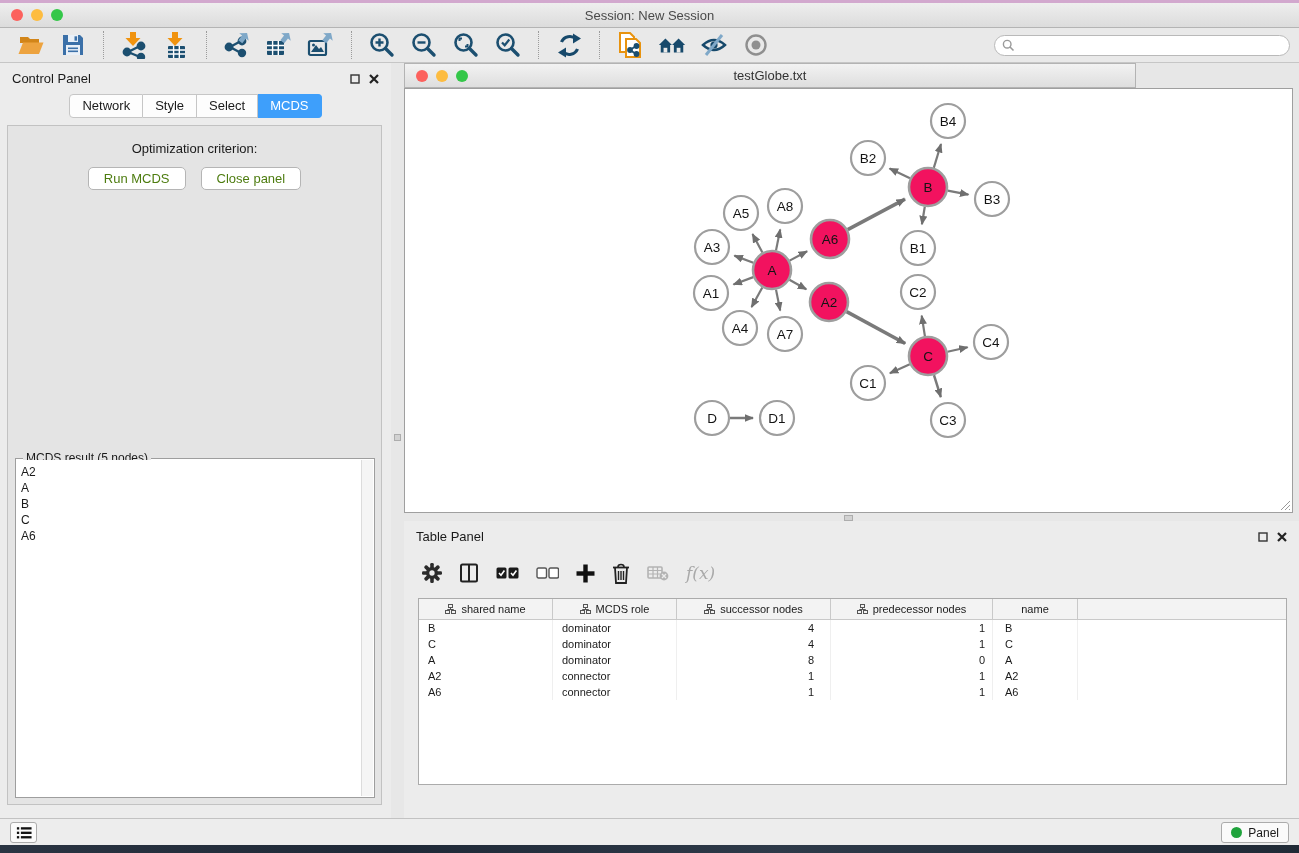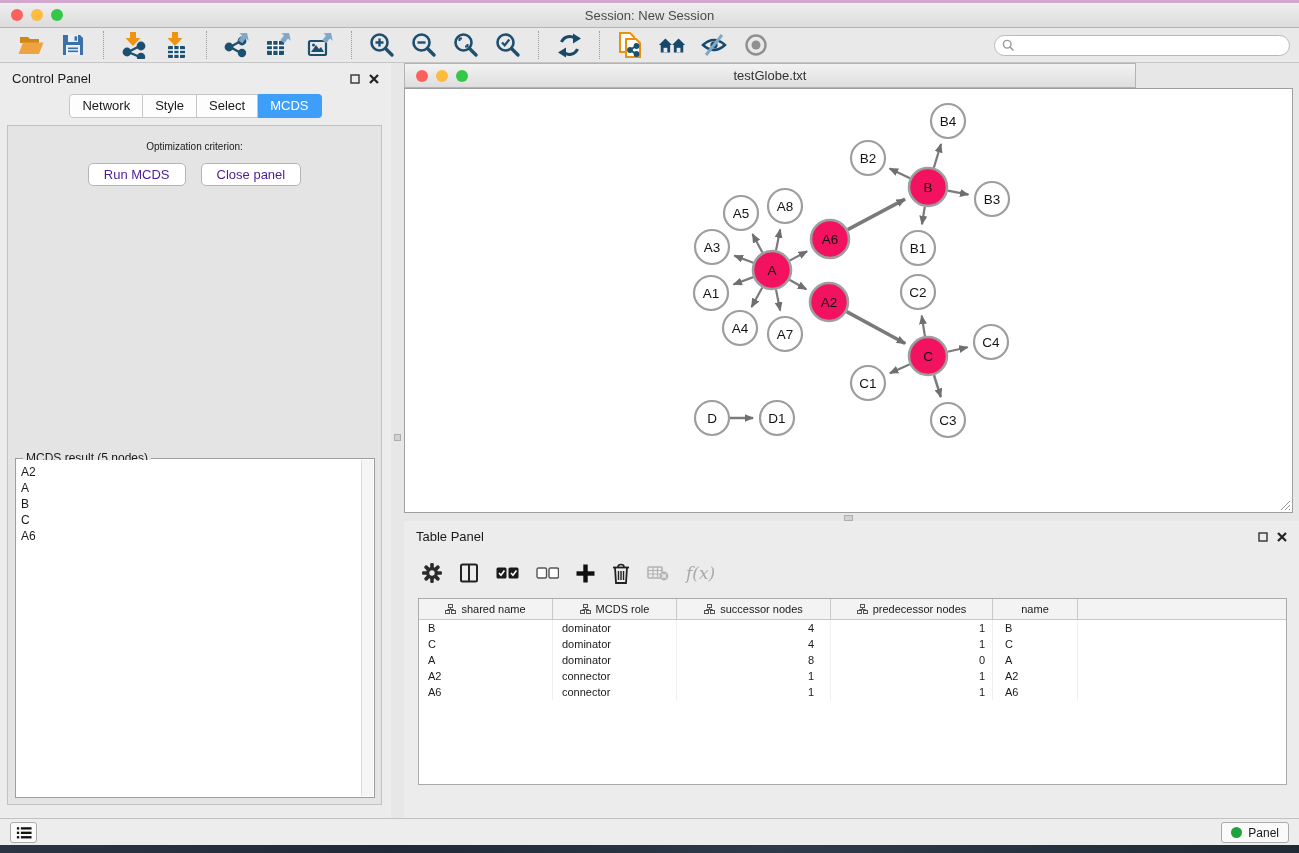--- a/index.html
+++ b/index.html
@@ -32,29 +32,29 @@
   .panel-header { display:flex; align-items:center; height:31px; padding:0 12px; font-size:13px; }
   .panel-header .hicons { margin-left:auto; display:flex; gap:9px; align-items:center; }
   .cp-tabs { display:flex; justify-content:center; }
   .cp-tab { font-size:13px; padding:3px 12px 4px; background:#FDFDFD; border:1px solid #C6C6C6;
     border-left:none; color:#1a1a1a; }
   .cp-tab:first-child { border-left:1px solid #C6C6C6; border-radius:4px 0 0 4px; }
   .cp-tab:last-child { border-radius:0 4px 4px 0; }
   .cp-tab.active { background:#3E9FFB; border-color:#3E9FFB; color:#fff; }
   .cp-body { position:absolute; left:7px; right:9px; top:62px; bottom:13px;
     background:#E4E4E4; border:1px solid #C2C2C2; }
-  .opt-label { text-align:center; margin-top:15px; font-size:10px; }
+  .opt-label { text-align:center; margin-top:15px; font-size:13px; }
   .dropdown { margin:7px auto 0; width:315px; height:23px; background:#FFF; border:1px solid #ABABAB;
     border-radius:4px; position:relative; font-size:13px; display:flex; align-items:center; padding-left:10px; }
   .dd-stepper { position:absolute; right:-1px; top:-1px; width:20px; height:23px; background:#3E9FFB;
     border-radius:0 4px 4px 0; display:flex; flex-direction:column; align-items:center; justify-content:center; gap:3px; }
   .dd-up { width:0; height:0; border-left:4px solid transparent; border-right:4px solid transparent; border-bottom:5px solid #fff; }
   .dd-down { width:0; height:0; border-left:4px solid transparent; border-right:4px solid transparent; border-top:5px solid #fff; }
   .cp-buttons { display:flex; justify-content:center; gap:15px; margin-top:11px; }
-  .btn { background:#FFF; border:1px solid #B5B5B5; border-radius:5px; font-size:13px; padding:3px 15px; color:#4c1d95; }
+  .btn { background:#FFF; border:1px solid #B5B5B5; border-radius:5px; font-size:13px; padding:3px 15px; color:#4d7c0f; }
   .result-box { position:absolute; left:7px; right:6px; top:332px; bottom:6px; border:1px solid #9E9E9E; background:#FFF; }
   .result-legend { position:absolute; top:-8px; left:7px; background:#E4E4E4; padding:0 3px; font-size:12px; }
   .result-list { position:absolute; inset:1px 13px 1px 1px; background:#fff; padding:4px 0 0 4px; font-size:12px; line-height:16px; }
   .result-scroll { position:absolute; top:1px; bottom:1px; right:1px; width:12px; background:#F5F5F5; border-left:1px solid #DCDCDC; }
   
   .v-divider { position:absolute; top:63px; left:391px; width:13px; height:755px; background:#E7E7E7; }
   .v-grip { position:absolute; top:371px; left:3px; width:7px; height:7px; background:#D2D2D2; border:1px solid #ADADAD; }
   
   .right-area { position:absolute; left:404px; top:63px; width:895px; height:755px; background:#E7E7E7; }
   .network-window { position:absolute; left:0; top:0; width:732px; height:450px; }

